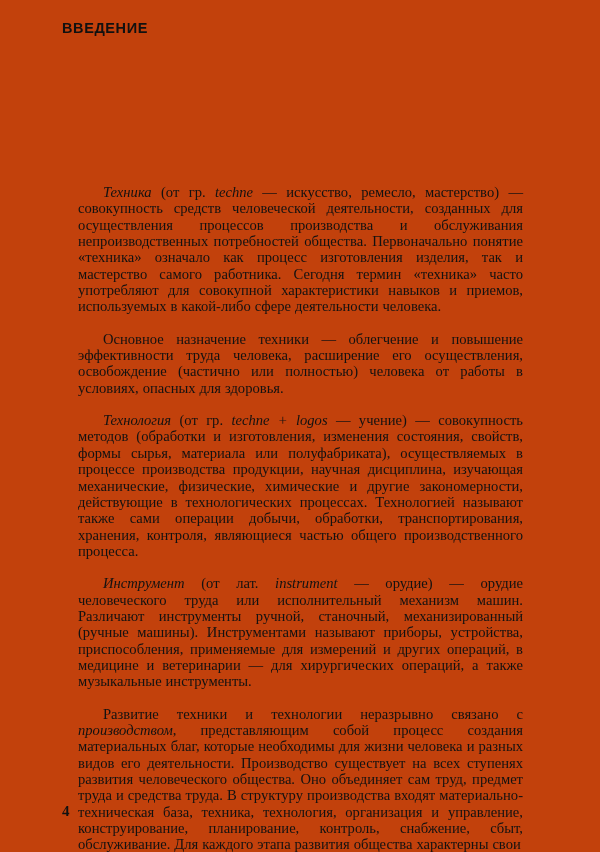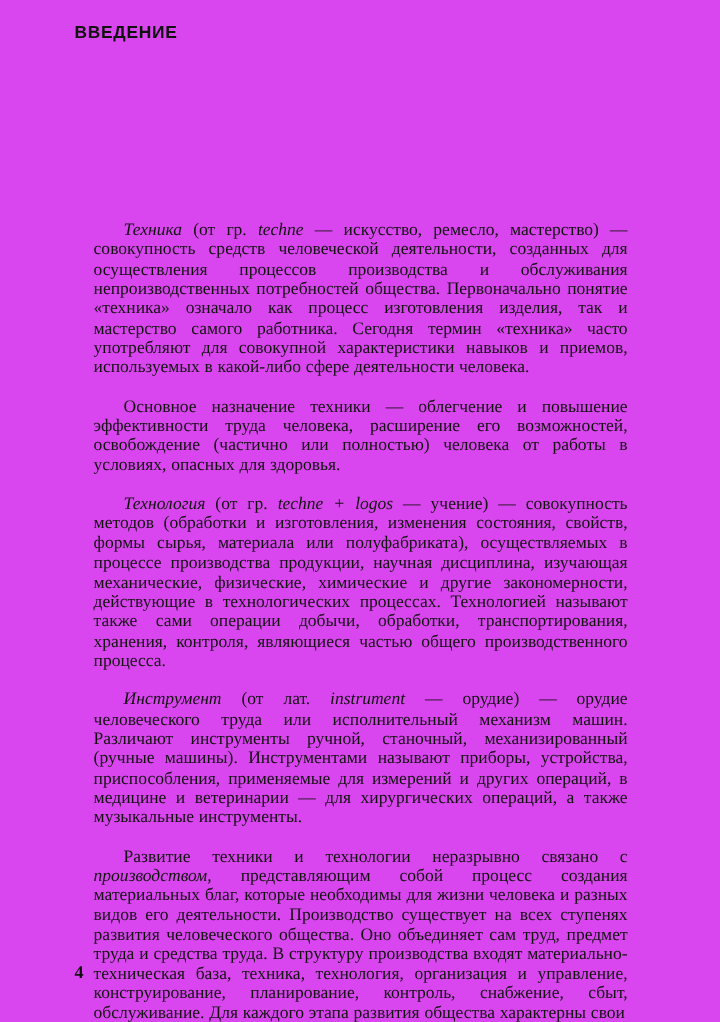--- a/index.html
+++ b/index.html
@@ -12,21 +12,21 @@
     height: 852px;
     position: relative;
     overflow: hidden;
     font-family: "Liberation Serif", serif;
     color: #100f0d;
     -webkit-font-smoothing: antialiased;
   }
   .page {
     position: absolute;
     inset: 0;
-    background: #d946ef;
+    background: #c2410c;
   }
   .running-head {
     position: absolute;
     left: 62px;
     top: 20px;
     font-family: "Liberation Sans", sans-serif;
     font-weight: bold;
     font-size: 14.5px;
     letter-spacing: 0.6px;
     color: #111110;
@@ -72,21 +72,21 @@
 </style>
 </head>
 <body>
 
 <div class="page">
 
   <div class="running-head">ВВЕДЕНИЕ</div>
 
   <div class="textblock">
     <p class="para"><span class="it">Техника</span><span> (от гр. </span><span class="it">techne</span><span> — искусство, ремесло, мастерство) — совокупность средств человеческой деятельности, созданных для осуществления процессов производства и обслуживания непроизводственных потребностей общества. Первоначально понятие «техника» означало как процесс изготовления изделия, так и мастерство самого работника. Сегодня термин «техника» часто употребляют для совокупной характеристики навыков и приемов, используемых в какой-либо сфере деятельности человека.</span></p>
-    <p class="para"><span>Основное назначение техники — облегчение и повышение эффективности труда человека, расширение его возможностей, освобождение (частично или полностью) человека от работы в условиях, опасных для здоровья.</span></p>
+    <p class="para"><span>Основное назначение техники — облегчение и повышение эффективности труда человека, расширение его осуществления, освобождение (частично или полностью) человека от работы в условиях, опасных для здоровья.</span></p>
     <p class="para"><span class="it">Технология</span><span> (от гр. </span><span class="it">techne + logos</span><span> — учение) — совокупность методов (обработки и изготовления, изменения состояния, свойств, формы сырья, материала или полуфабриката), осуществляемых в процессе производства продукции, научная дисциплина, изучающая механические, физические, химические и другие закономерности, действующие в технологических процессах. Технологией называют также сами операции добычи, обработки, транспортирования, хранения, контроля, являющиеся частью общего производственного процесса.</span></p>
     <p class="para"><span class="it">Инструмент</span><span> (от лат. </span><span class="it">instrument</span><span> — орудие) — орудие человеческого труда или исполнительный механизм машин. Различают инструменты ручной, станочный, механизированный (ручные машины). Инструментами называют приборы, устройства, приспособления, применяемые для измерений и других операций, в медицине и ветеринарии — для хирургических операций, а также музыкальные инструменты.</span></p>
     <p class="para"><span>Развитие техники и технологии неразрывно связано с </span><span class="it">производством</span><span>, представляющим собой процесс создания материальных благ, которые необходимы для жизни человека и разных видов его деятельности. Производство существует на всех ступенях развития человеческого общества. Оно объединяет сам труд, предмет труда и средства труда. В структуру производства входят материально-техническая база, техника, технология, организация и управление, конструирование, планирование, контроль, снабжение, сбыт, обслуживание. Для каждого этапа развития общества характерны свои</span></p>
   </div>
 
   <div class="folio">4</div>
 
 </div>
 
 </body></html>

